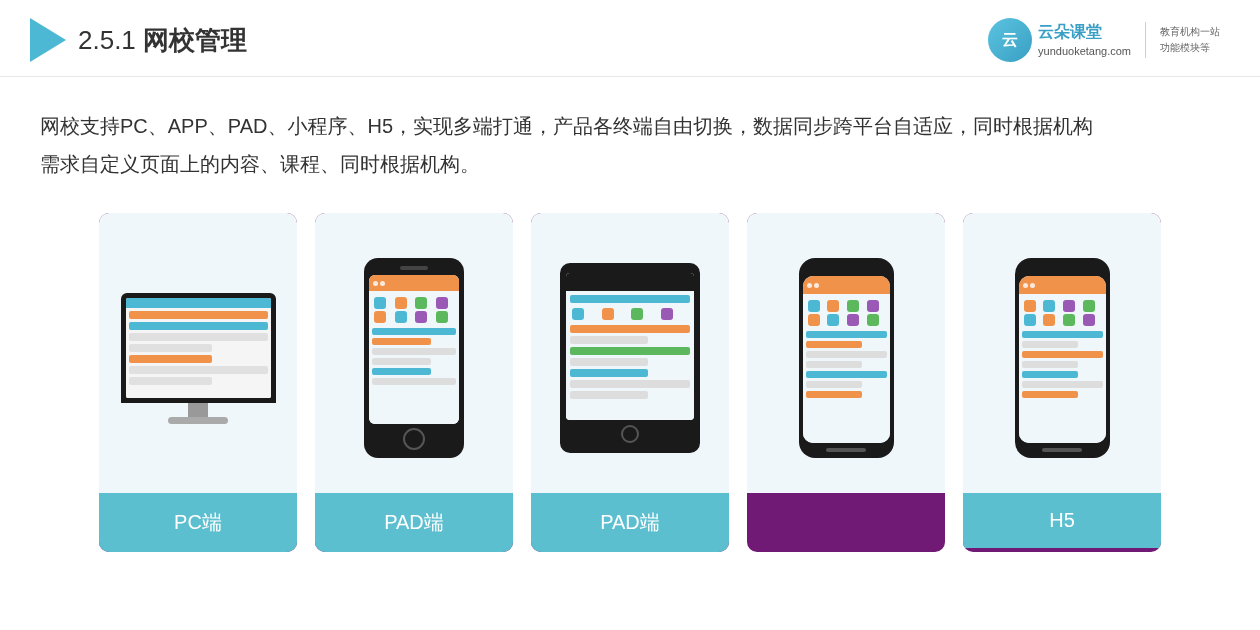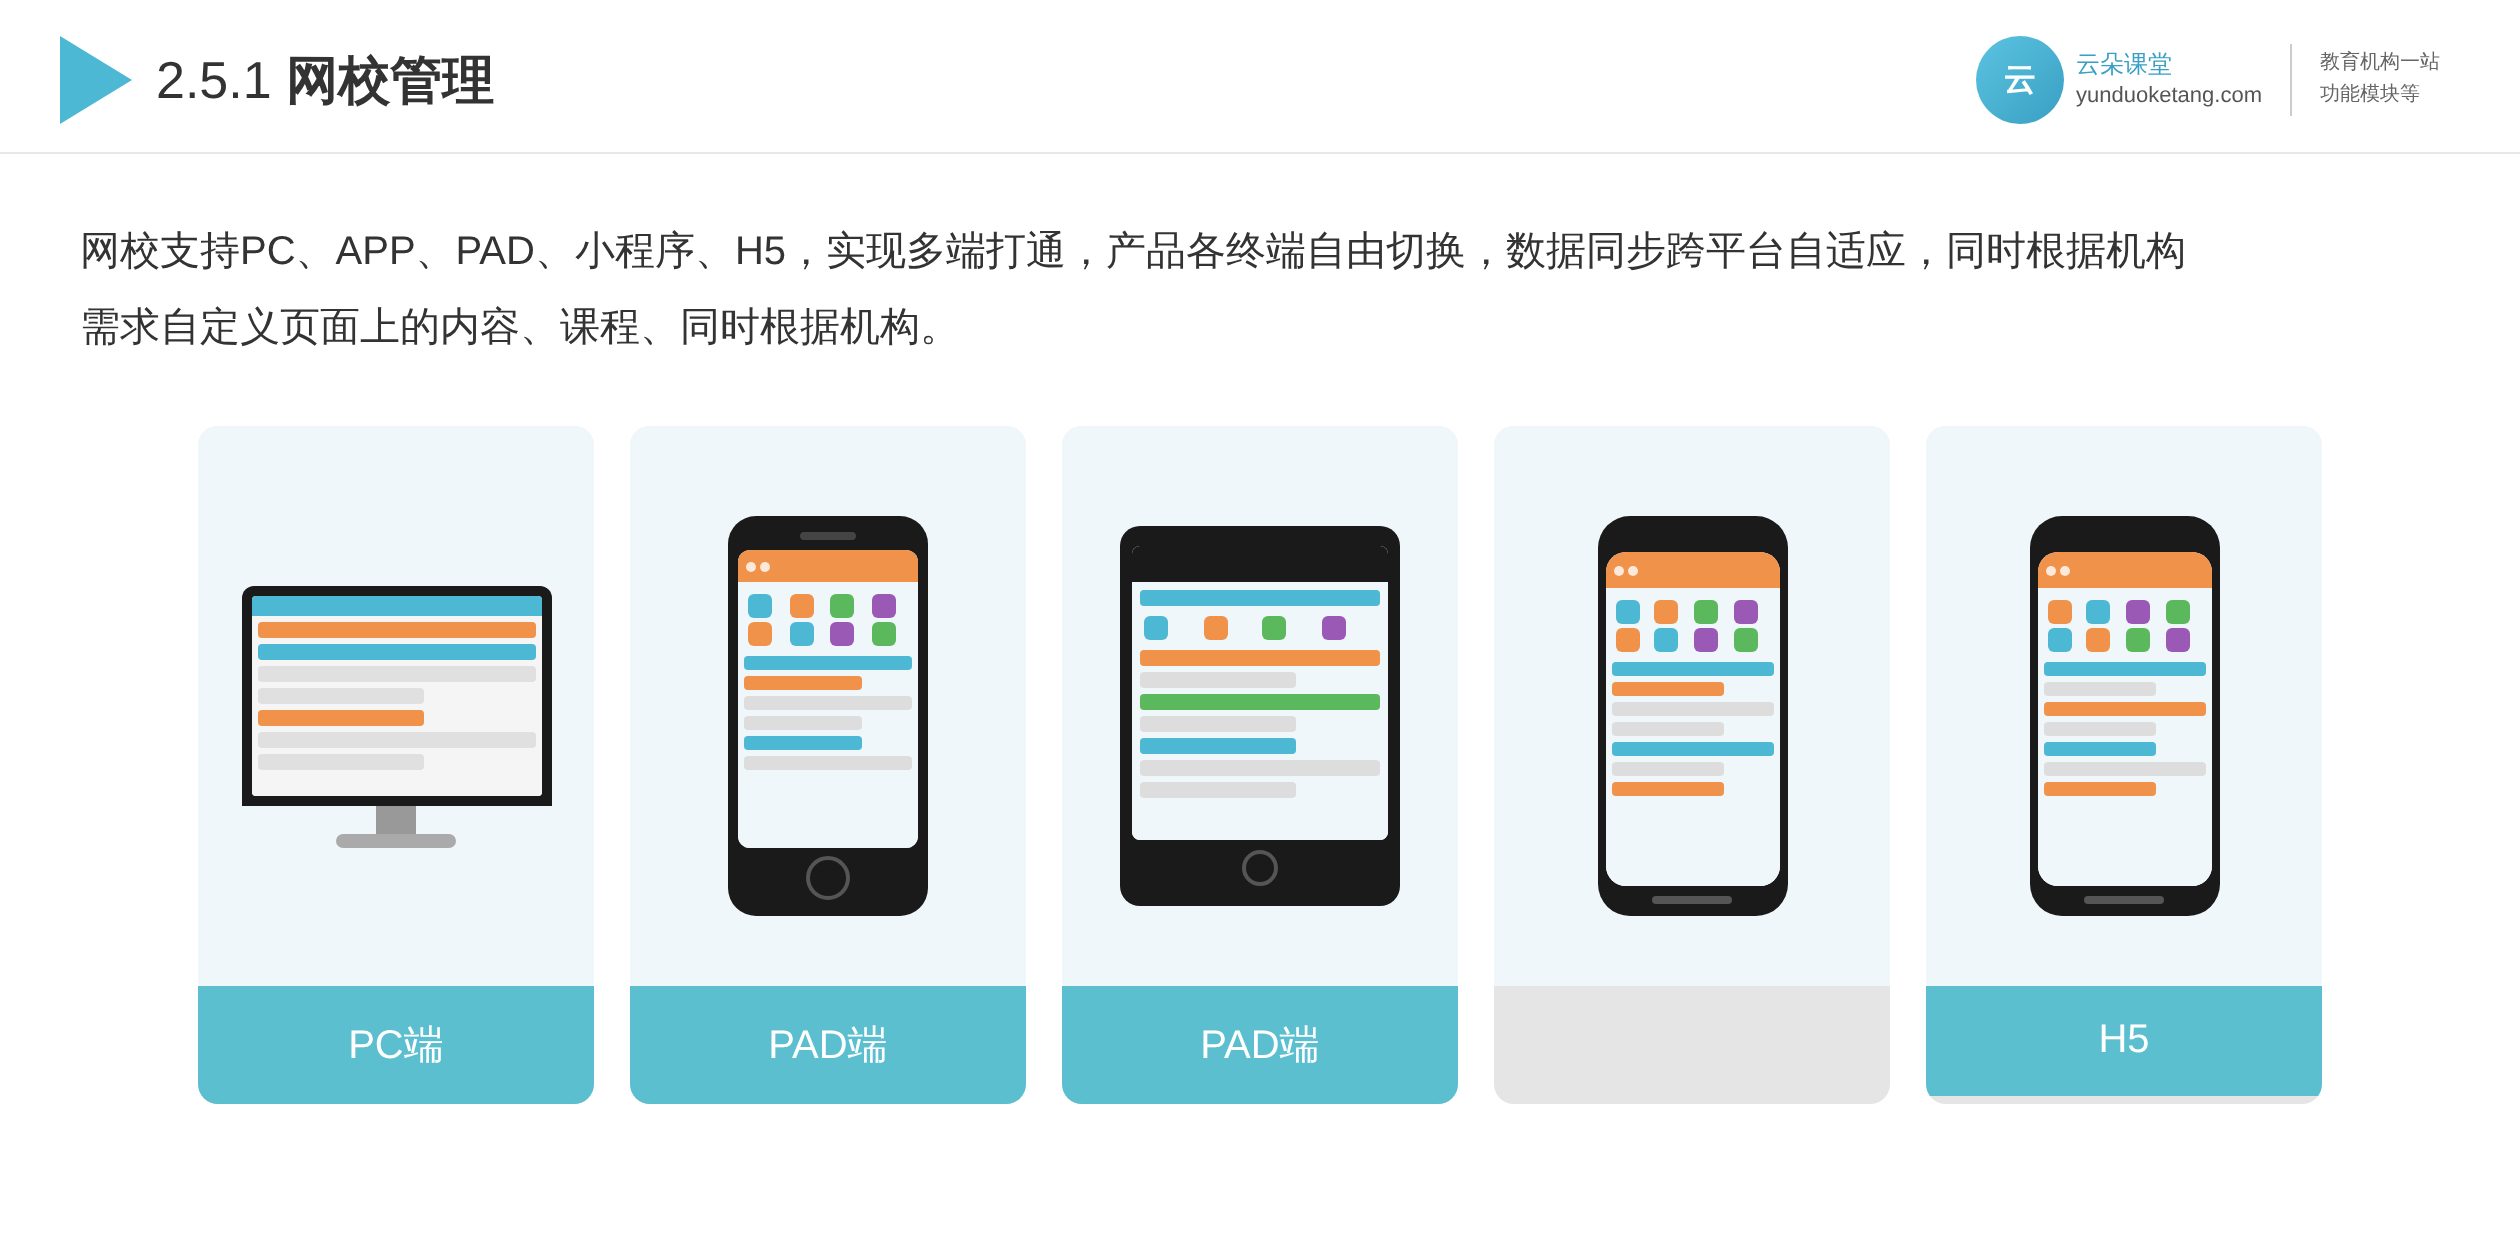--- a/index.html
+++ b/index.html
@@ -69,23 +69,23 @@
       font-size: 16px;
     }
     .brand-text {
       display: flex;
       flex-direction: column;
       font-size: 11px;
       color: #555;
       line-height: 1.4;
     }
     .brand-text .brand-name {
-      font-size: 12px;
+      font-size: 16px;
       color: #3a9fc4;
-      font-weight: 400;
+      font-weight: 700;
     }
     .brand-divider {
       width: 1px;
       height: 36px;
       background: #ccc;
       margin: 0 6px;
     }
     .brand-slogan {
       font-size: 10px;
       color: #666;
@@ -102,21 +102,21 @@
 
     
     .cards-section {
       padding: 20px 40px 20px 40px;
       display: flex;
       gap: 18px;
       justify-content: center;
     }
 
     .card {
-      background: #e5e5e5;
+      background: #701a75;
       border-radius: 10px;
       width: 198px;
       display: flex;
       flex-direction: column;
       align-items: center;
       overflow: hidden;
       flex-shrink: 0;
     }
 
     .card-device-area {

